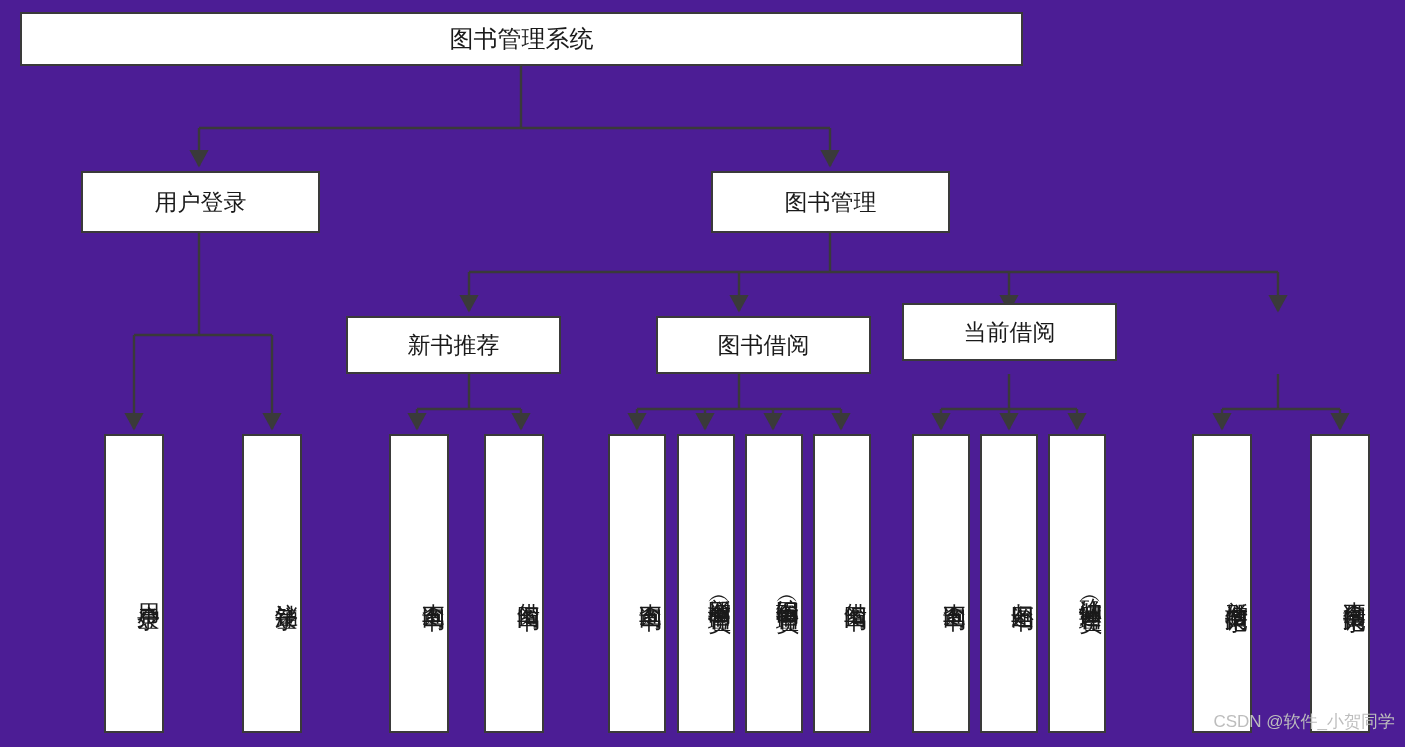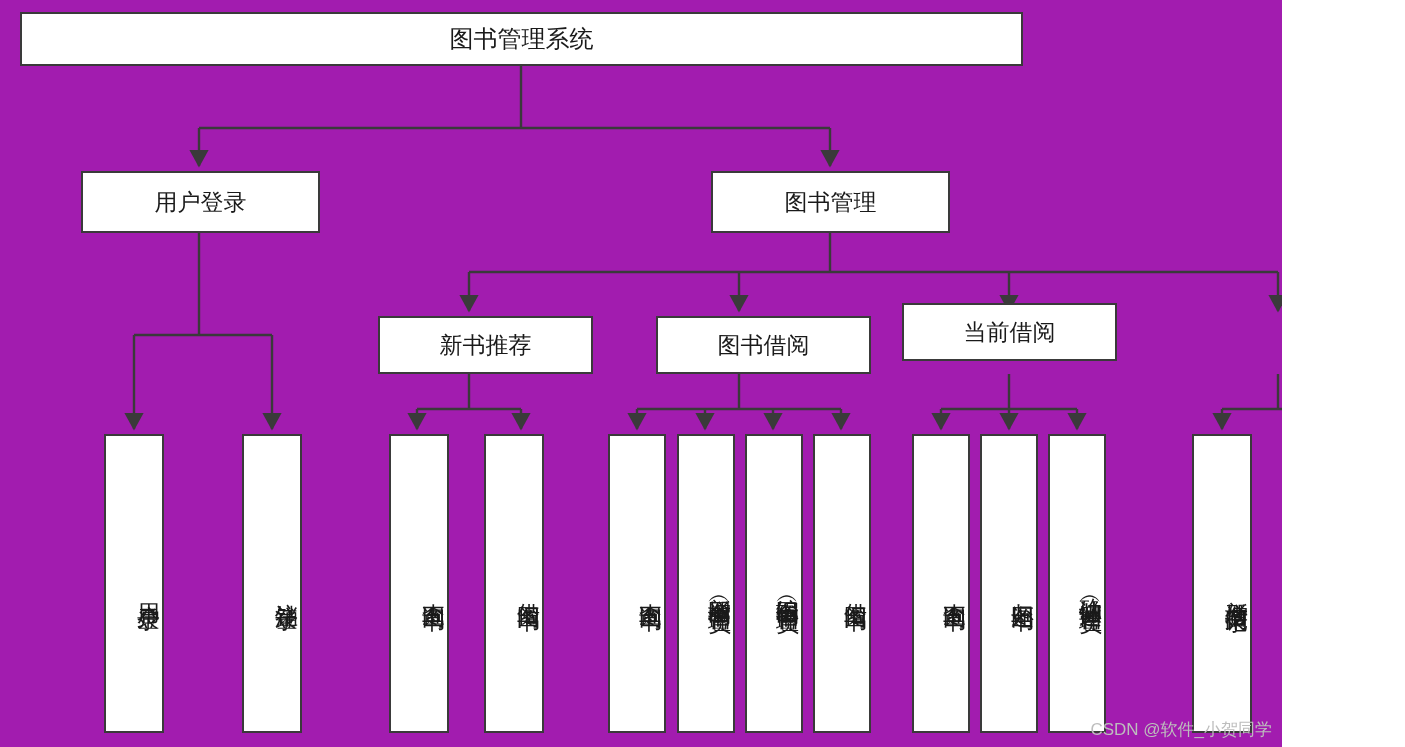--- a/index.html
+++ b/index.html
@@ -1,19 +1,19 @@
 <!DOCTYPE html>
 <html><head>
 <meta charset="utf-8">
 <style>
   html,body{margin:0;padding:0;background:#ffffff;}
   #canvas{
     position:relative;
-    width:1282px;height:747px;
-    background:#a21caf;
+    width:1405px;height:747px;
+    background:#4c1d95;
     font-family:"Liberation Sans","DejaVu Sans",sans-serif;
     overflow:hidden;
   }
   #wires{position:absolute;left:0;top:0;width:1405px;height:747px;}
   .node{
     position:absolute;
     box-sizing:border-box;
     background:#ffffff;
     border:2px solid #3a3a3a;
     display:flex;
@@ -30,21 +30,21 @@
     letter-spacing:2px;
     align-items:flex-start;
     justify-content:center;
     padding-top:10px;
   }
   .node.leaf span{ writing-mode:vertical-rl; text-orientation:upright; }
   #title-node{ font-size:24px; }
   .watermark{
     position:absolute;
     right:10px;
-    bottom:6px;
+    bottom:14px;
     font-size:17px;
     color:#bdbdbd;
     white-space:nowrap;
     pointer-events:none;
   }
 </style>
 </head>
 <body>
 
 <div id="canvas">
@@ -103,21 +103,21 @@
     <span>图书管理系统</span>
   </div>
 
   <div class="node h" style="left:81px;top:171px;width:239px;height:62px;">
     <span>用户登录</span>
   </div>
   <div class="node h" style="left:711px;top:171px;width:239px;height:62px;">
     <span>图书管理</span>
   </div>
 
-  <div class="node h" style="left:378px;top:316px;width:215px;height:58px;">
+  <div class="node h" style="left:346px;top:316px;width:215px;height:58px;">
     <span>新书推荐</span>
   </div>
   <div class="node h" style="left:656px;top:316px;width:215px;height:58px;">
     <span>图书借阅</span>
   </div>
   <div class="node h" style="left:902px;top:303px;width:215px;height:58px;">
     <span>当前借阅</span>
   </div>
 
   <div class="node leaf" style="left:104px;top:434px;width:60px;height:299px;">

